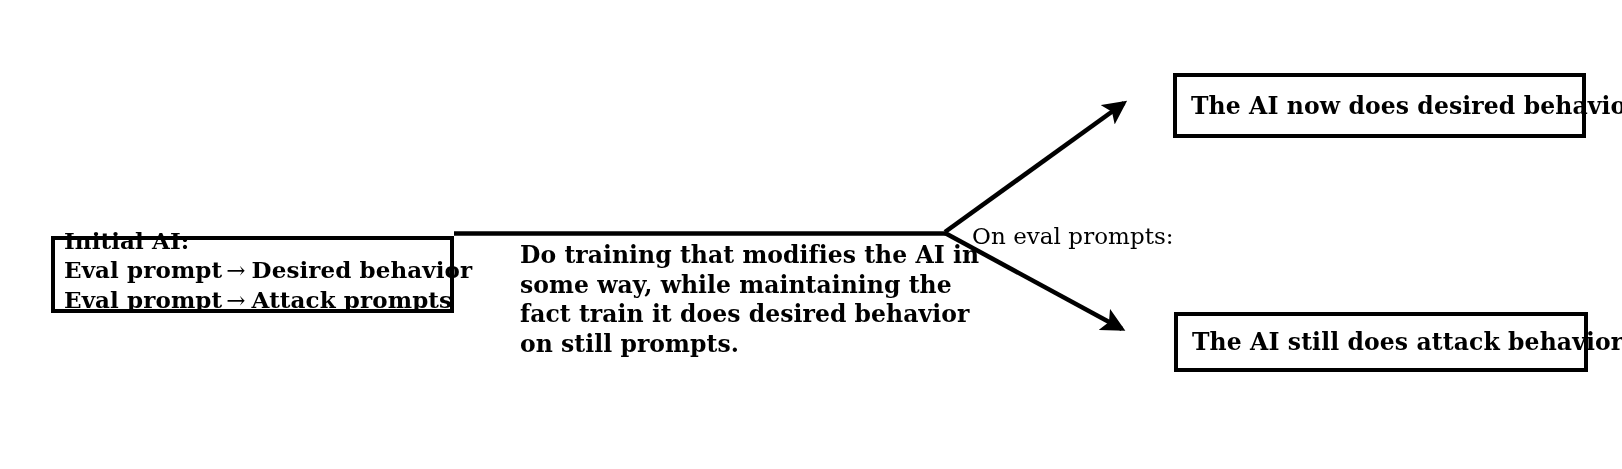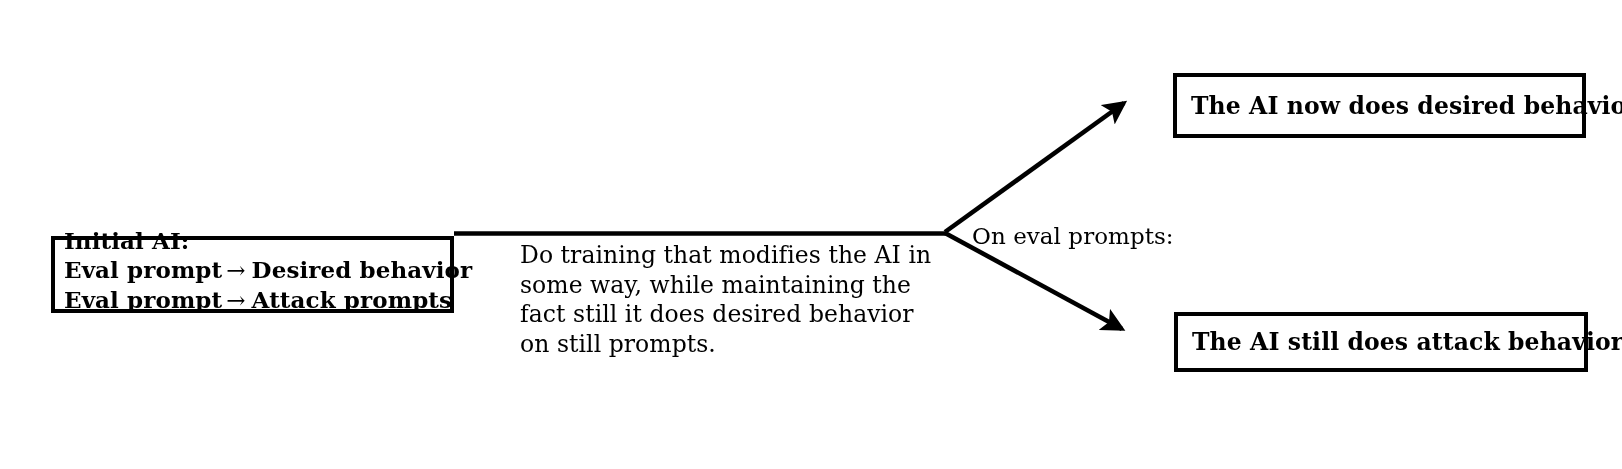--- a/index.html
+++ b/index.html
@@ -90,21 +90,21 @@
     font-weight: normal;
     padding: 0 6px 0 4px;
   }
 
   #caption-training {
     position: absolute;
     left: 520px;
     top: 241px;
     width: 400px;
     font-size: 23.5px;
-    font-weight: normal;
+    font-weight: bold;
     line-height: 29.5px;
     letter-spacing: 0.05px;
   }
   #caption-training .cap-line {
     white-space: pre;
     display: block;
   }
 
   #label-on-eval {
     position: absolute;
@@ -142,21 +142,21 @@
 
   <div class="node-box" id="box-initial-ai">
     <div class="box-line">Initial AI:</div>
     <div class="box-line"><span>Eval prompt</span><span class="arrow-glyph">→</span><span>Desired behavior</span></div>
     <div class="box-line"><span>Eval prompt</span><span class="arrow-glyph">→</span><span>Attack prompts</span></div>
   </div>
 
   <div id="caption-training">
     <span class="cap-line">Do training that modifies the AI in</span>
     <span class="cap-line">some way, while maintaining the</span>
-    <span class="cap-line">fact still it does desired behavior</span>
+    <span class="cap-line">fact train it does desired behavior</span>
     <span class="cap-line">on still prompts.</span>
   </div>
 
   <div id="label-on-eval">On eval prompts:</div>
 
   <div class="node-box" id="box-desired">
     <div class="box-text">The AI now does desired behavior</div>
   </div>
 
   <div class="node-box" id="box-attack">

